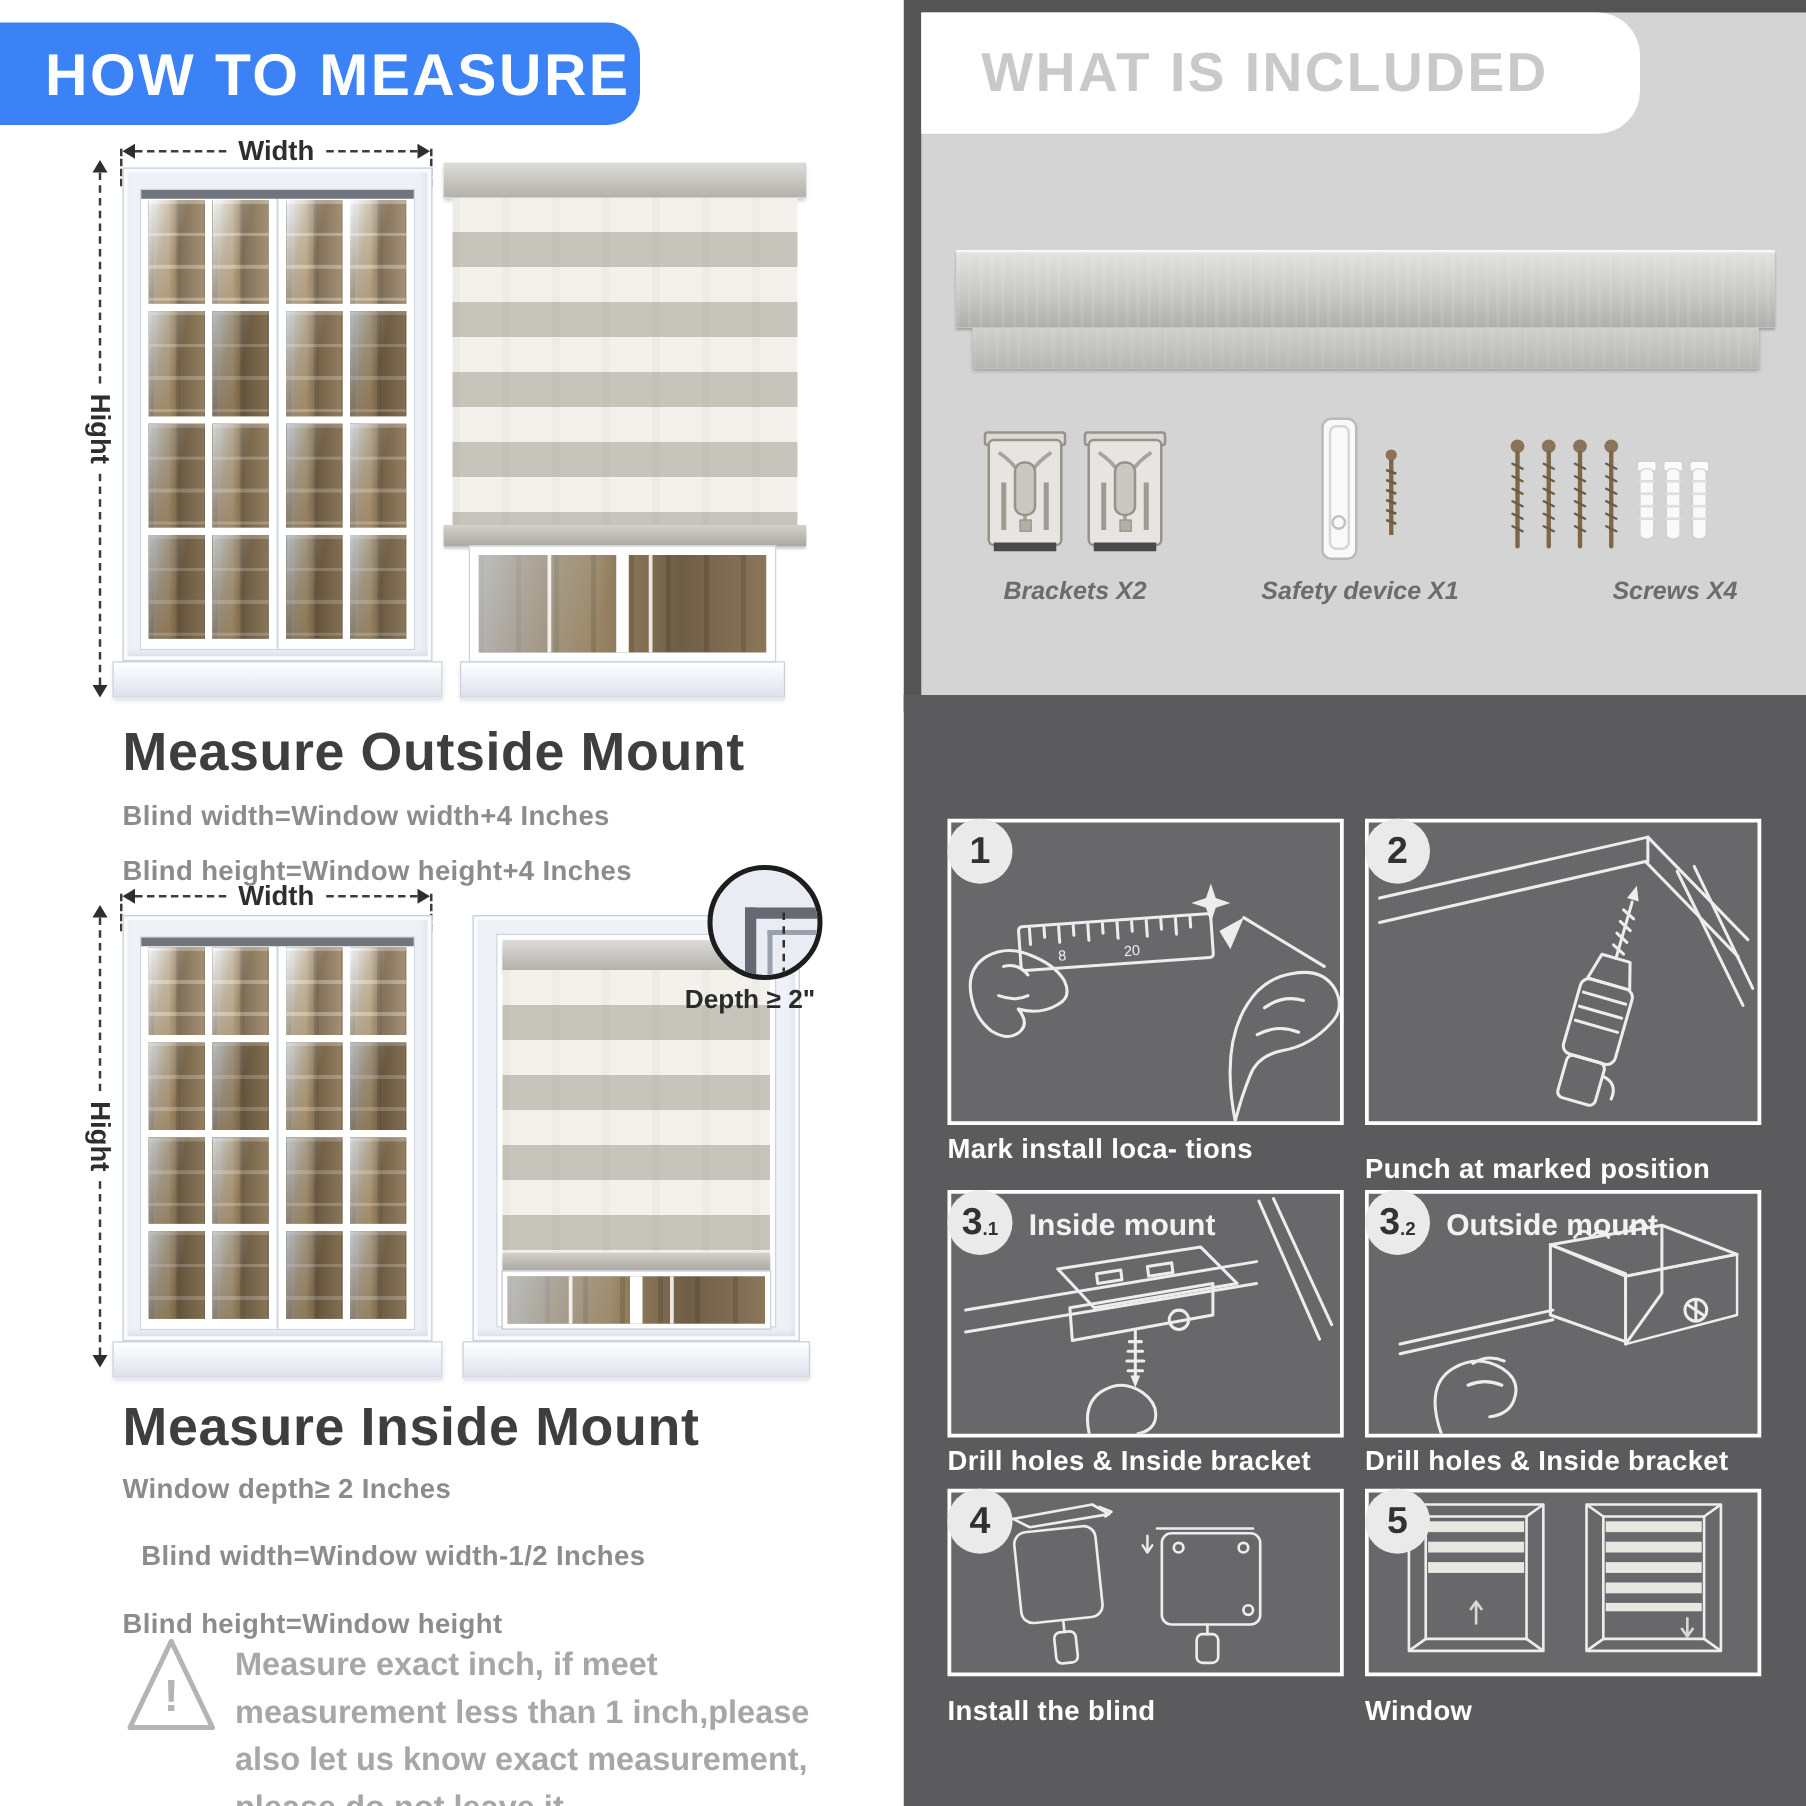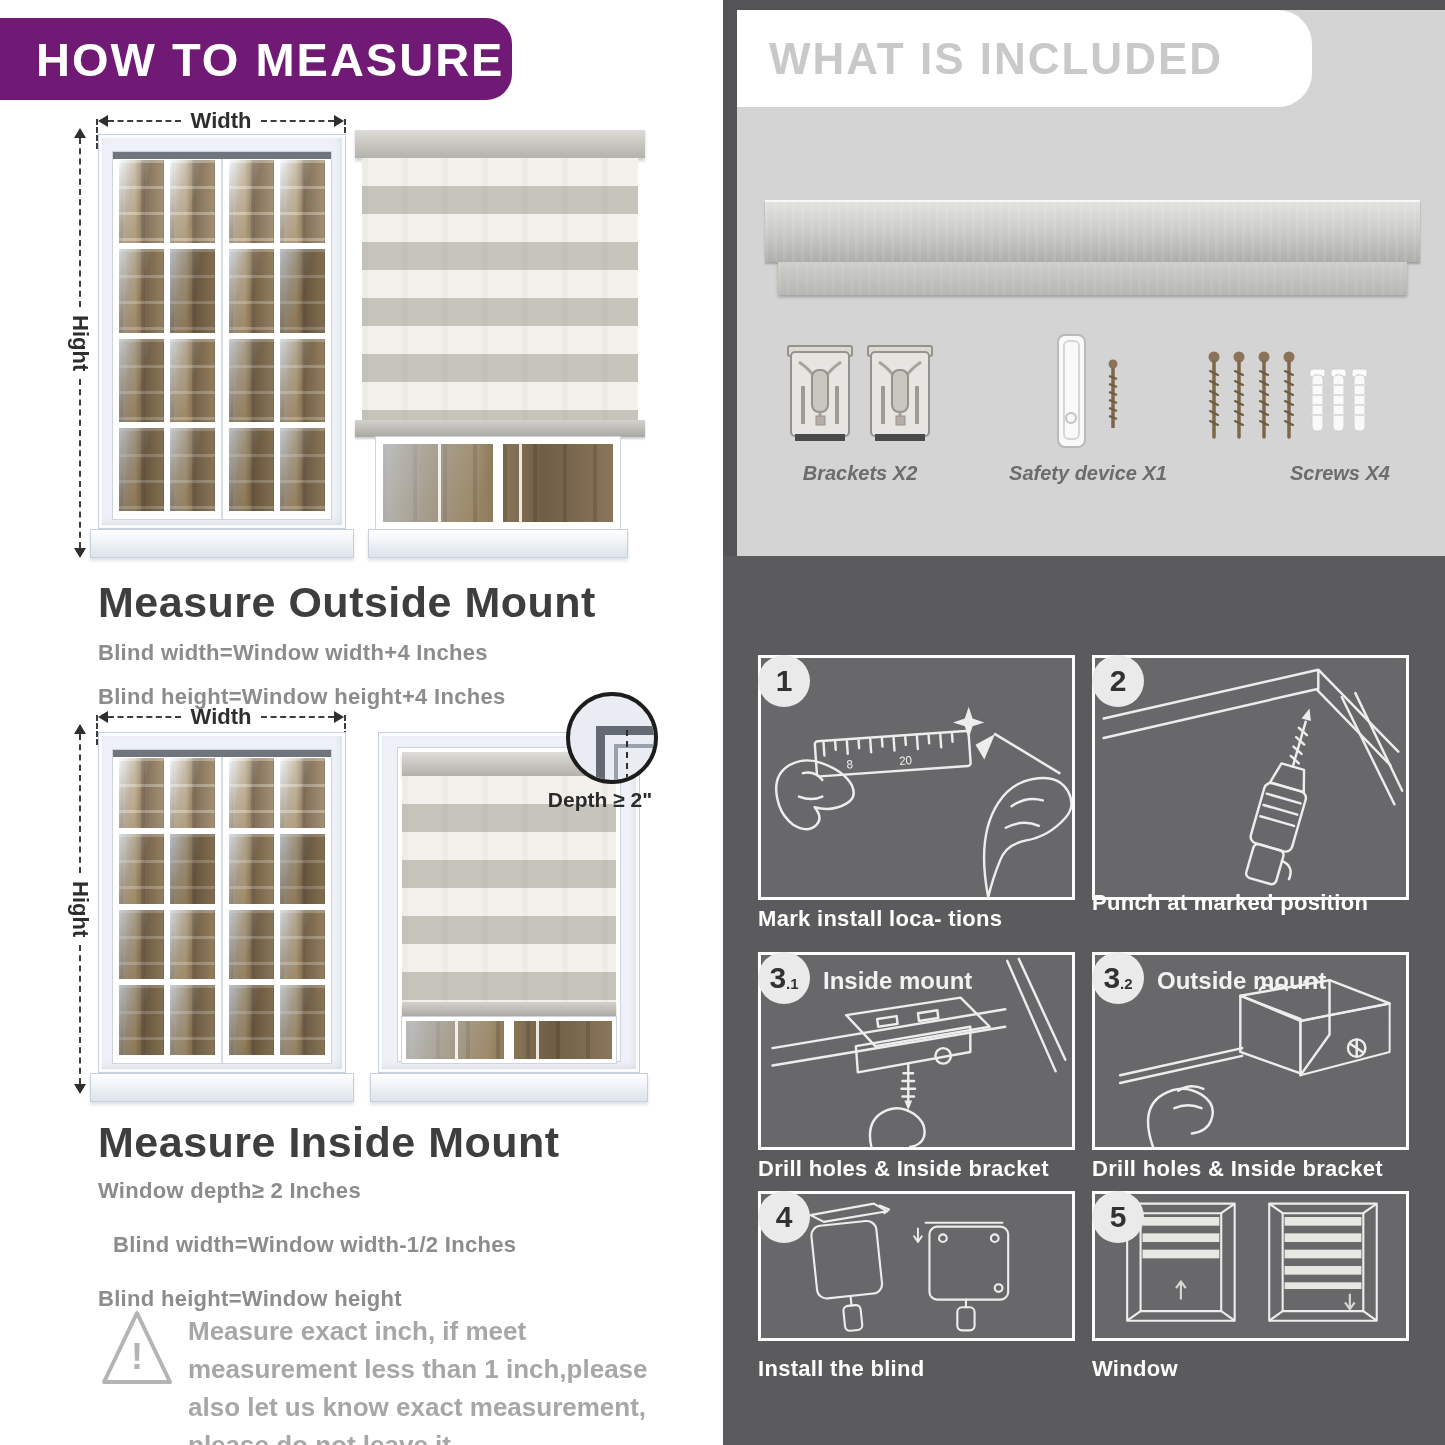--- a/index.html
+++ b/index.html
@@ -6,21 +6,21 @@
   body{
     width:1445px;height:1445px;position:relative;overflow:hidden;
     background:#ffffff;
     font-family:"Liberation Sans", sans-serif;
   }
   .abs{position:absolute;}
 
   
   .banner-how{
     left:0;top:18px;width:512px;height:82px;
-    background:#701a75;border-radius:0 26px 26px 0;
+    background:#3b82f6;border-radius:0 26px 26px 0;
     display:flex;align-items:center;
     color:#ffffff;font-size:47px;font-weight:bold;letter-spacing:2px;
     padding-left:36px;box-sizing:border-box;
   }
   .heading{font-size:43px;font-weight:bold;color:#3e3e3e;letter-spacing:.5px;}
   .formula{font-size:22px;font-weight:bold;color:#8c8c8c;letter-spacing:.3px;}
 
   
   .warrow{display:flex;align-items:center;height:26px;}
   .warrow .dash{flex:1;border-top:2px dashed #3c3c3c;height:0;}
@@ -104,21 +104,21 @@
   .magnifier .vd{position:absolute;left:56px;top:34px;bottom:0;border-left:2px dashed #2e2e2e;}
   .depth-lbl{font-size:21px;font-weight:bold;color:#2b2b2b;}
 
   .warning-text{font-size:26px;line-height:38px;font-weight:600;color:#a7a7a7;}
 
   
   .sec1-frame{left:723px;top:0;width:722px;height:570px;background:#545456;}
   .sec1-panel{left:14px;top:10px;width:708px;height:546px;background:#d4d4d4;}
   .banner-included{
     left:0;top:0;width:575px;height:97px;background:#ffffff;border-radius:0 34px 34px 0;
-    display:flex;align-items:center;padding-left:32px;box-sizing:border-box;
+    display:flex;align-items:center;padding-left:48px;box-sizing:border-box;
     color:#c9c9c9;font-size:44px;font-weight:bold;letter-spacing:2px;
   }
   .product-label{font-size:31px;font-weight:bold;color:#6c6c6c;text-align:center;}
   .headrail-main{
     background:
       repeating-linear-gradient(90deg, rgba(255,255,255,.08) 0 3px, rgba(0,0,0,0) 3px 9px),
       linear-gradient(#e3e3e1 0%,#c9c9c5 55%,#aeaeaa 100%);
     box-shadow:0 2px 2px rgba(0,0,0,.25), inset 0 2px 0 rgba(255,255,255,.7);
   }
   .headrail-lip{
@@ -424,21 +424,21 @@
           <path d="M183 70 l10 5 M183 80 l10 5 M183 90 l10 5 M183 100 l10 5"></path>
           <path d="M176 110 h24 l6 22 h-36 z"></path>
           <rect x="166" y="132" width="44" height="64" rx="7"></rect>
           <path d="M170 144 h36 M170 156 h36 M170 168 h36"></path>
           <rect x="172" y="196" width="32" height="36" rx="5"></rect>
           <path d="M204 206 q14 2 12 16"></path>
         </g>
       </g>
     </svg>
   </div>
-  <div class="abs caption" style="left:369px;top:334px;">Punch at  marked position</div>
+  <div class="abs caption" style="left:369px;top:366px;">Punch at  marked position</div>
 
   <div class="abs tile" style="left:35px;top:396px;width:317px;height:198px;">
     <div class="badge">
       <span class="main">3</span>
         <span class="sub">.1</span>
     </div>
     <div class="tile-label">Inside mount</div>
     <svg class="lineart" viewBox="0 0 317 198">
       <g stroke="#ededed" stroke-width="2.5" fill="none" stroke-linecap="round" stroke-linejoin="round">
         <path d="M252 6 L302 120 M264 4 L312 108"></path>

